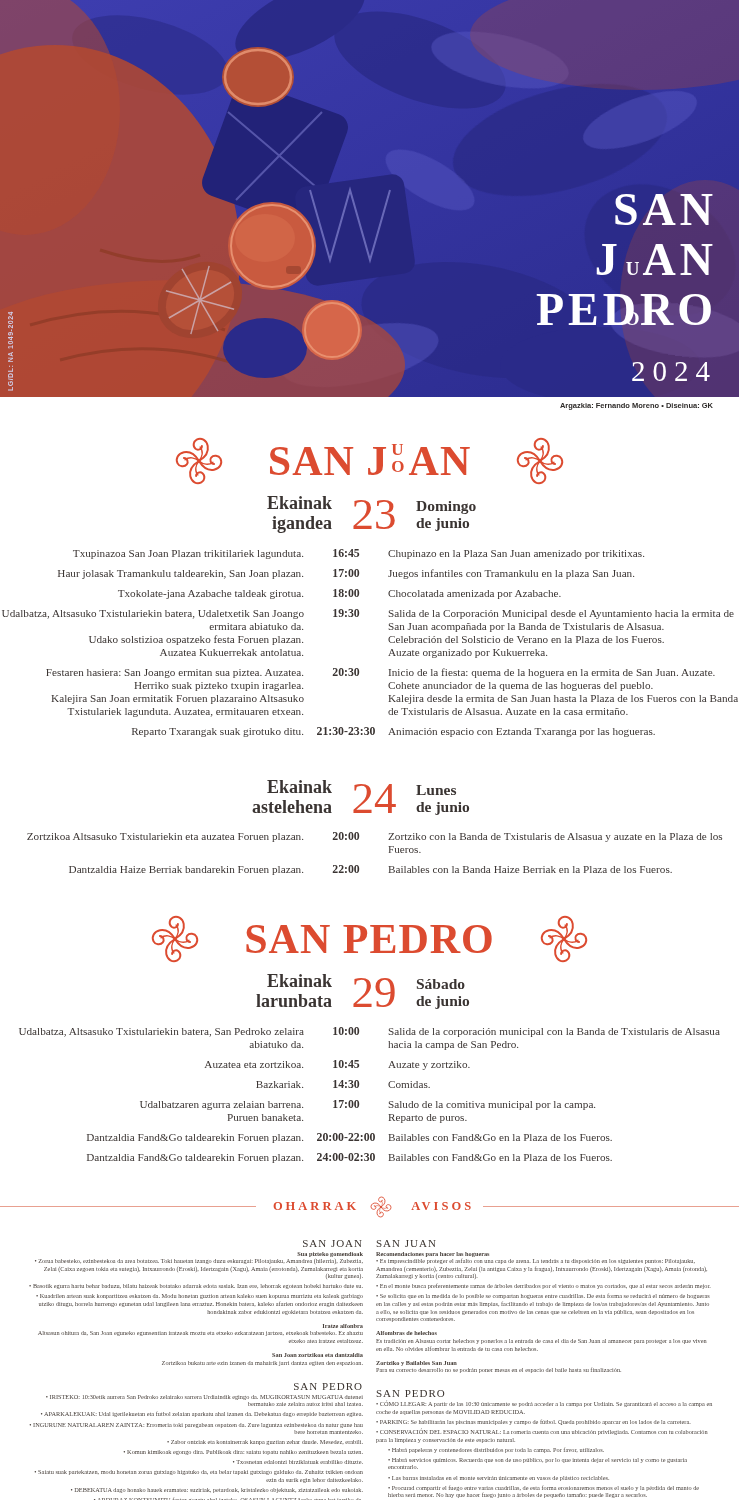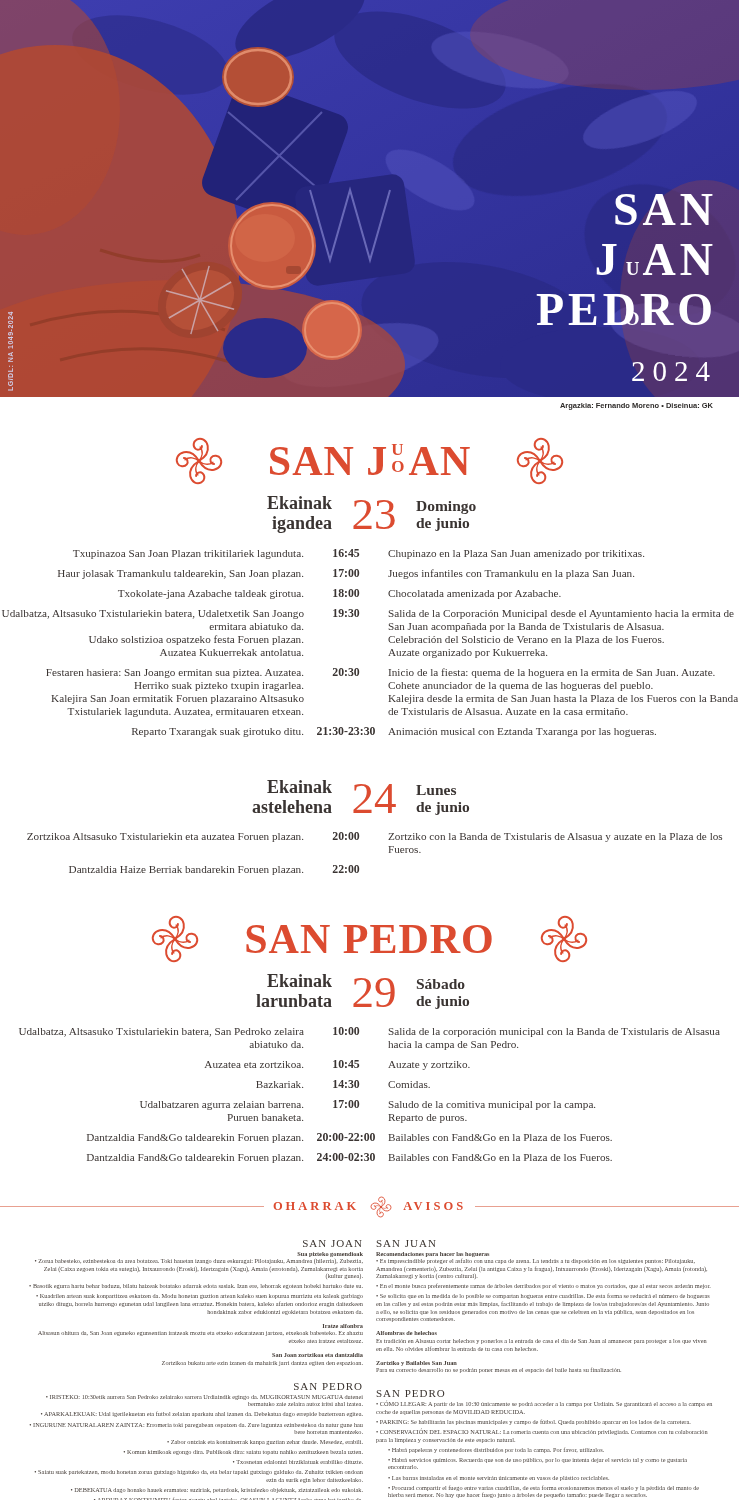--- a/index.html
+++ b/index.html
@@ -45,21 +45,21 @@
   .date-es{text-align:left;font-weight:700;font-size:15.5px;line-height:1.1;white-space:pre-line;}
   .rows{display:flex;flex-direction:column;gap:7px;}
   .row{display:grid;grid-template-columns:304px 84px 1fr;}
   .cell-eu{text-align:right;white-space:pre-line;font-size:11.2px;line-height:13px;}
   .cell-time{text-align:center;font-weight:700;font-size:11.8px;line-height:13px;white-space:nowrap;}
   .cell-es{text-align:left;white-space:pre-line;font-size:11.2px;line-height:13px;}
 
   
   .divider{display:flex;align-items:center;gap:9px;margin:30px 0 10px;}
   .divider .dline{flex:1;height:1px;background:var(--line);}
-  .div-label{color:var(--accent);font-weight:700;font-size:12.5px;letter-spacing:3px;white-space:nowrap;}
+  .div-label{color:var(--accent);font-weight:700;font-size:12.5px;letter-spacing:3px;white-space:nowrap;margin-left:8px;}
   .notices{display:grid;grid-template-columns:1fr 1fr;gap:13px;padding:0 26px;color:var(--tiny);}
   .n-col{min-width:0;}
   .n-col.right-al{text-align:right;}
   .n-col.left-al{text-align:left;}
   .n-title{font-size:11px;font-weight:400;letter-spacing:1px;margin:7px 0 1px;color:#3A332E;}
   .n-sub{font-weight:700;font-size:6.3px;line-height:7.6px;}
   .n-item{font-size:6.3px;line-height:7.6px;margin-bottom:2.5px;}
   .n-item.ind{padding-left:12px;}
   .n-gap{height:4px;}
 </style>
@@ -245,21 +245,21 @@
 Kalejira San Joan ermitatik Foruen plazaraino Altsasuko Txistulariek lagunduta. Auzatea, ermitauaren etxean.</div>
     <div class="cell-time">20:30</div>
     <div class="cell-es">Inicio de la fiesta: quema de la hoguera en la ermita de San Juan. Auzate.
 Cohete anunciador de la quema de las hogueras del pueblo.
 Kalejira desde la ermita de San Juan hasta la Plaza de los Fueros con la Banda de Txistularis de Alsasua. Auzate en la casa ermitaño.</div>
   </div>
 
   <div class="row">
     <div class="cell-eu">Reparto Txarangak suak girotuko ditu.</div>
     <div class="cell-time">21:30-23:30</div>
-    <div class="cell-es">Animación musical con Eztanda Txaranga por las hogueras.</div>
+    <div class="cell-es">Animación espacio con Eztanda Txaranga por las hogueras.</div>
   </div>
 </div>
     </section>
 
     <section class="sec2">
       <div class="grid date-row">
         <div class="date-eu">Ekainak
 astelehena</div>
         <div class="date-num">24</div>
         <div class="date-es">Lunes
@@ -268,20 +268,21 @@
       <div class="rows">
   <div class="row">
     <div class="cell-eu">Zortzikoa Altsasuko Txistulariekin eta auzatea Foruen plazan.</div>
     <div class="cell-time">20:00</div>
     <div class="cell-es">Zortziko con la Banda de Txistularis de Alsasua y auzate en la Plaza de los Fueros.</div>
   </div>
 
   <div class="row">
     <div class="cell-eu">Dantzaldia Haize Berriak bandarekin Foruen plazan.</div>
     <div class="cell-time">22:00</div>
+    <div class="cell-es">Bailables con la Banda Haize Berriak en la Plaza de los Fueros.</div>
   </div>
 </div>
     </section>
 
     <section class="sec3">
       <div class="sec-title-row">
         <span class="ornament">
             <svg viewBox="0 0 100 100" xmlns="http://www.w3.org/2000/svg">
 <g fill="none" stroke="#DC4B30" stroke-width="3.4" stroke-linecap="round">
 <g transform="rotate(0 50 50)">

